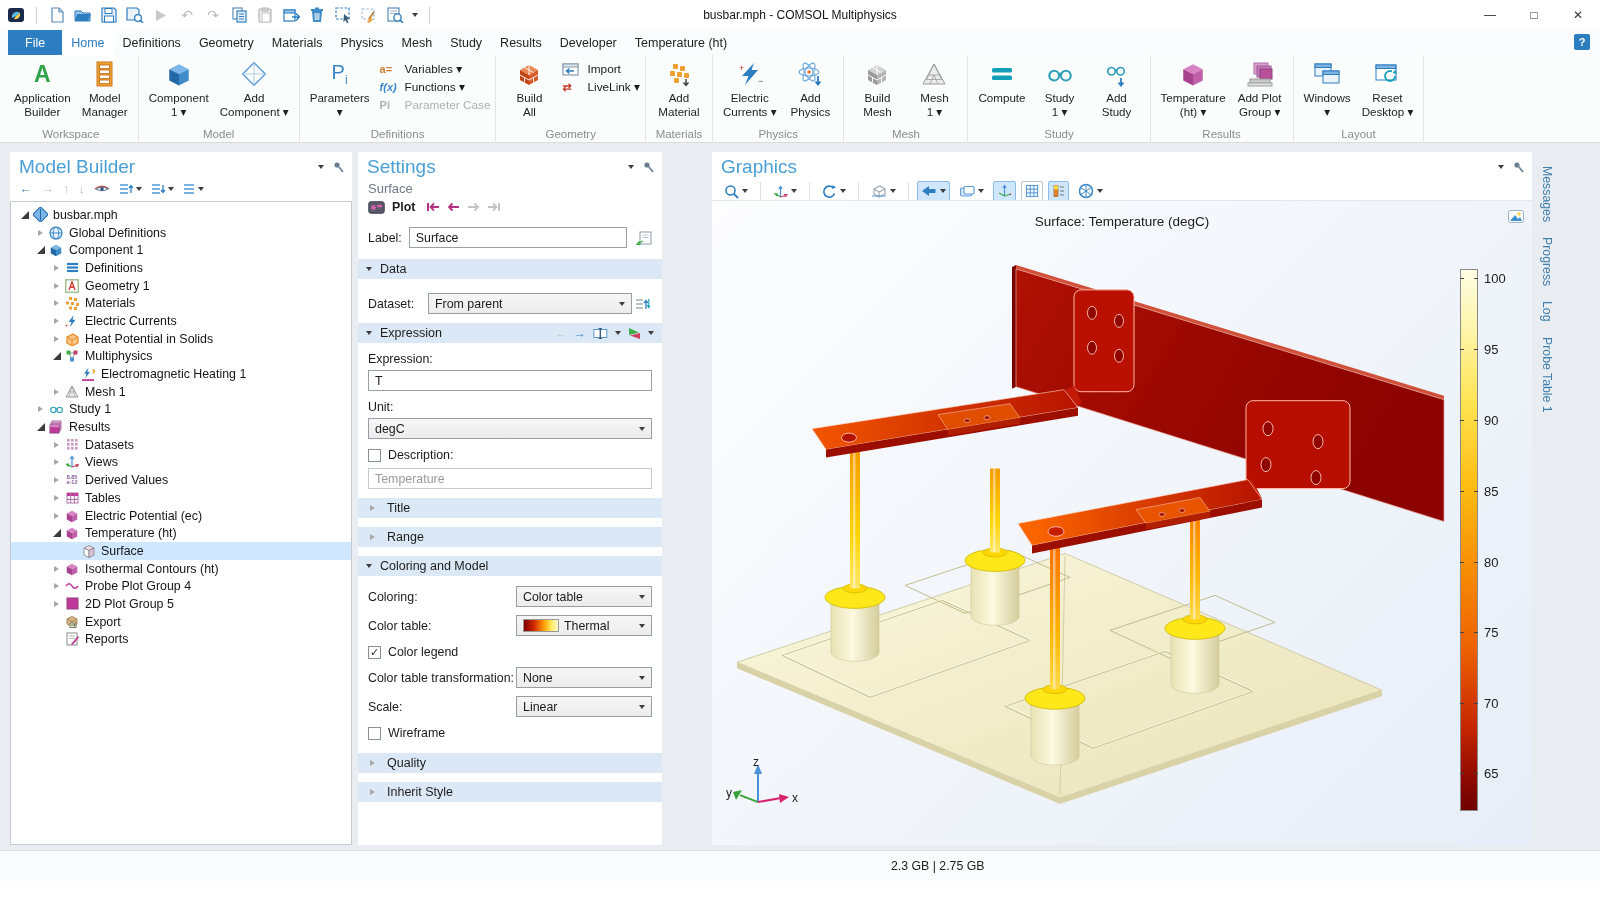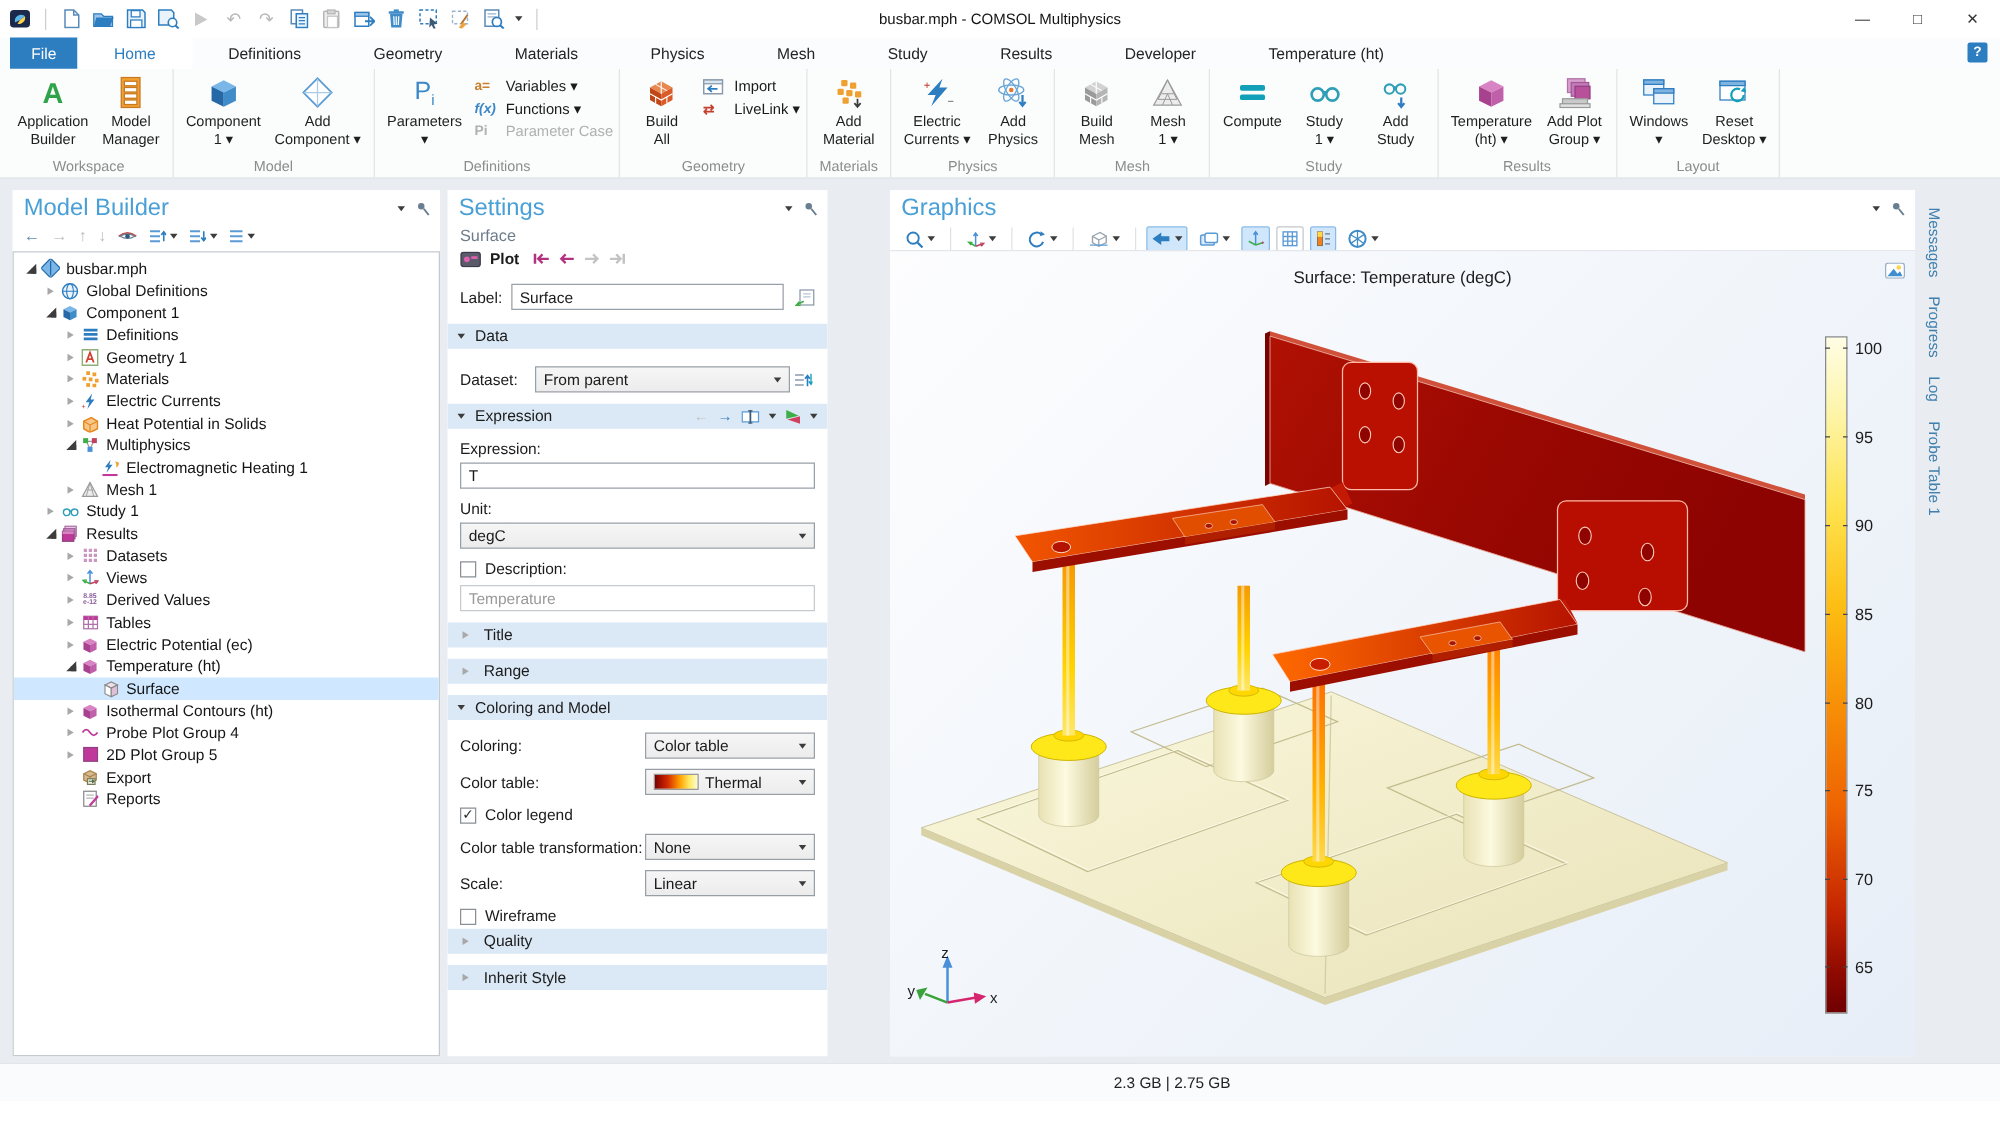--- a/index.html
+++ b/index.html
@@ -13,21 +13,21 @@
   .qat .sep{width:1px;height:17px;background:#cfcfcf;margin:0 3px}
   .qicon{display:flex;align-items:center;justify-content:center;width:18px;height:18px}
   .qchar{font-size:14px;color:#b9b9b9;line-height:1}
   .wtitle{position:absolute;left:0;right:0;text-align:center;font-size:12px;color:#141414}
   .wincontrols{margin-left:auto;display:flex;z-index:2}
   .winbtn{width:44px;height:30px;display:flex;align-items:center;justify-content:center;font-size:12px;color:#333}
   .car{width:0;height:0;border-left:3px solid transparent;border-right:3px solid transparent;border-top:4px solid #3c3c3c;display:inline-block}
 
   
   .tabs{height:25px;background:#fbfcfd;display:flex;align-items:stretch;padding-left:8px;position:relative}
-  .tab{padding:0 29px;font-size:12.5px;display:flex;align-items:center;color:#242424;cursor:default}
+  .tab{padding:0 9px;font-size:12.5px;display:flex;align-items:center;color:#242424;cursor:default}
   .tab.file{background:#2d7dc1;color:#fff;padding:0 17px}
   .tab.active{background:#fff;color:#2d7dc1}
   .helpbtn{position:absolute;right:10px;top:4px;width:16px;height:16px;background:#2d7dc1;color:#fff;border-radius:2px;display:flex;align-items:center;justify-content:center;font-size:11px;font-weight:bold}
 
   
   .ribbon{height:88px;background:#fbfcfc;display:flex;border-bottom:1px solid #d9dde0;padding-left:4px}
   .rgroup{display:flex;flex-direction:column;border-right:1px solid #e2e5e8;padding:1px 5px 0}
   .rbuttons{flex:1;display:flex;align-items:flex-start;gap:1px}
   .rbtn{display:flex;flex-direction:column;align-items:center;padding:3px 5px 0;font-size:11.6px;color:#1e1e1e;border-radius:2px;min-width:56px}
   .rbtn .ric{height:30px;display:flex;align-items:center;justify-content:center}
@@ -1137,21 +1137,21 @@
           <span class="cval">Linear</span>
           <span class="car"></span>
         </span>
       </div>
       <div class="cbrow">
         <span class="cb"></span>
         <span class="flabel">Wireframe</span>
       </div>
     </div>
 
-    <div class="sec-h" style="margin-top:3px">
+    <div class="sec-h" style="margin-top:13px">
       <span class="texp closed" style="width:8px">
           <i></i>
         </span>
       <span class="sph">Quality</span>
     </div>
     <div class="sec-h">
       <span class="texp closed" style="width:8px">
           <i></i>
         </span>
       <span class="sph">Inherit Style</span>

